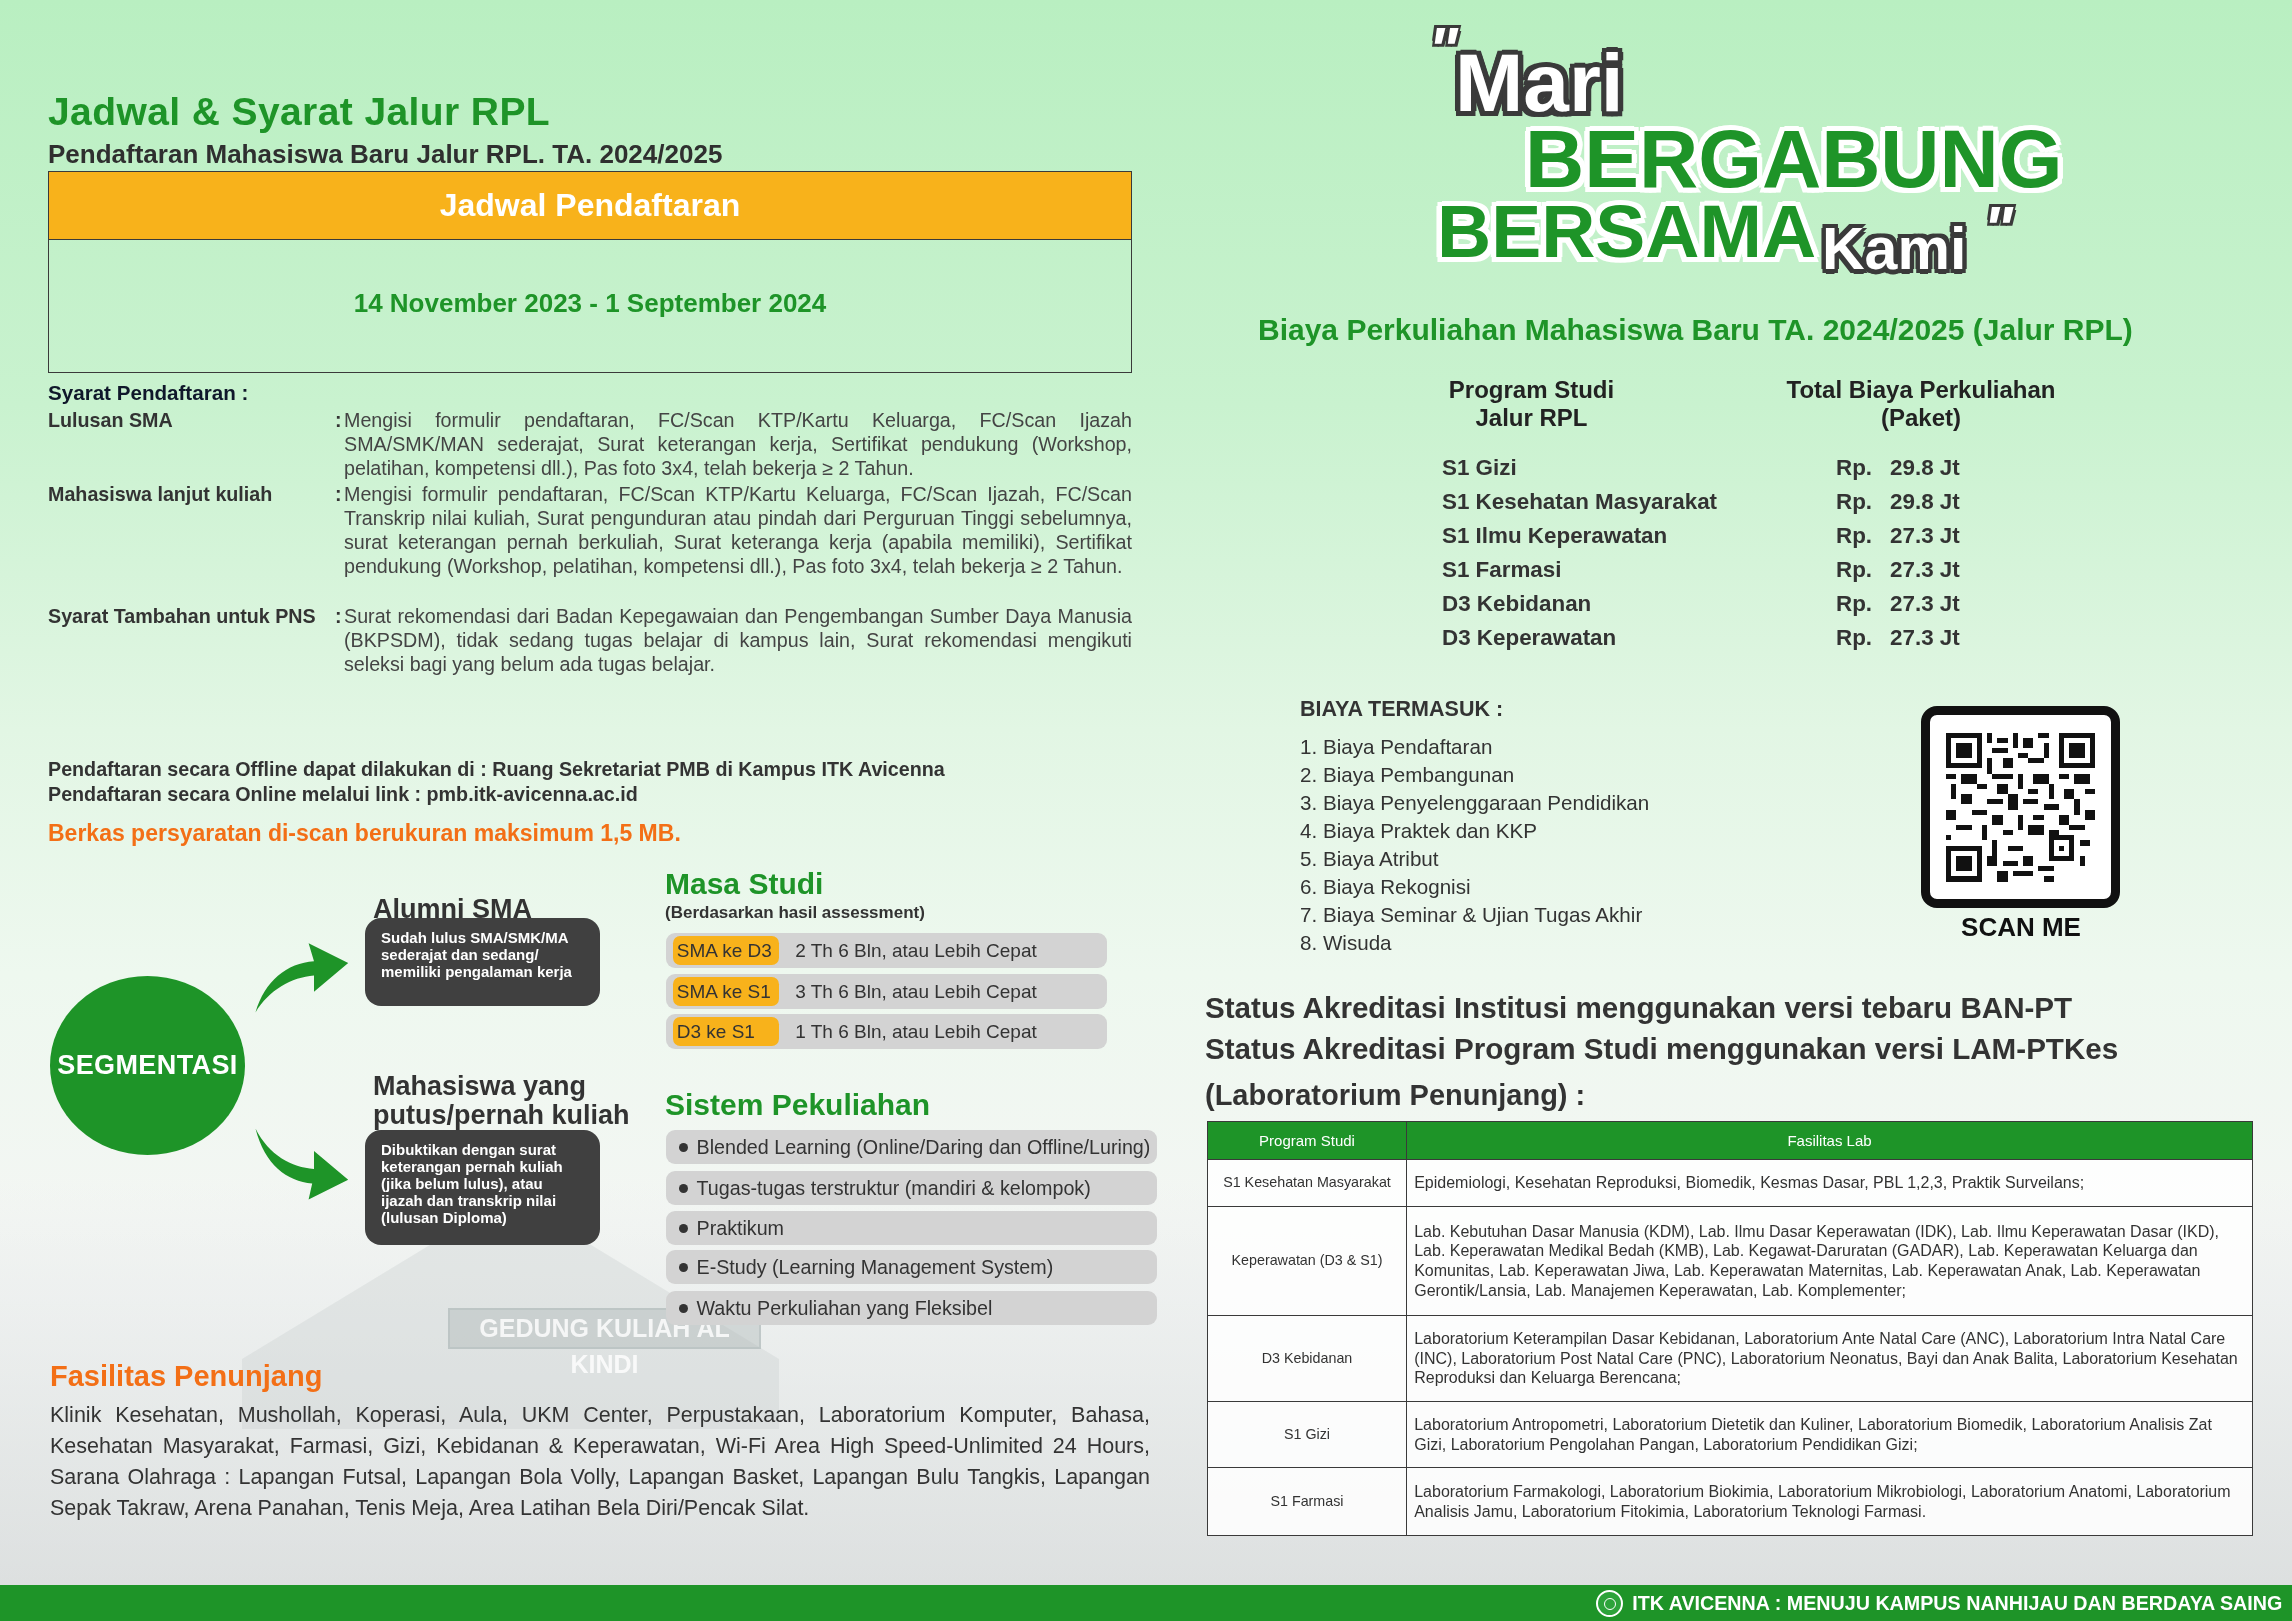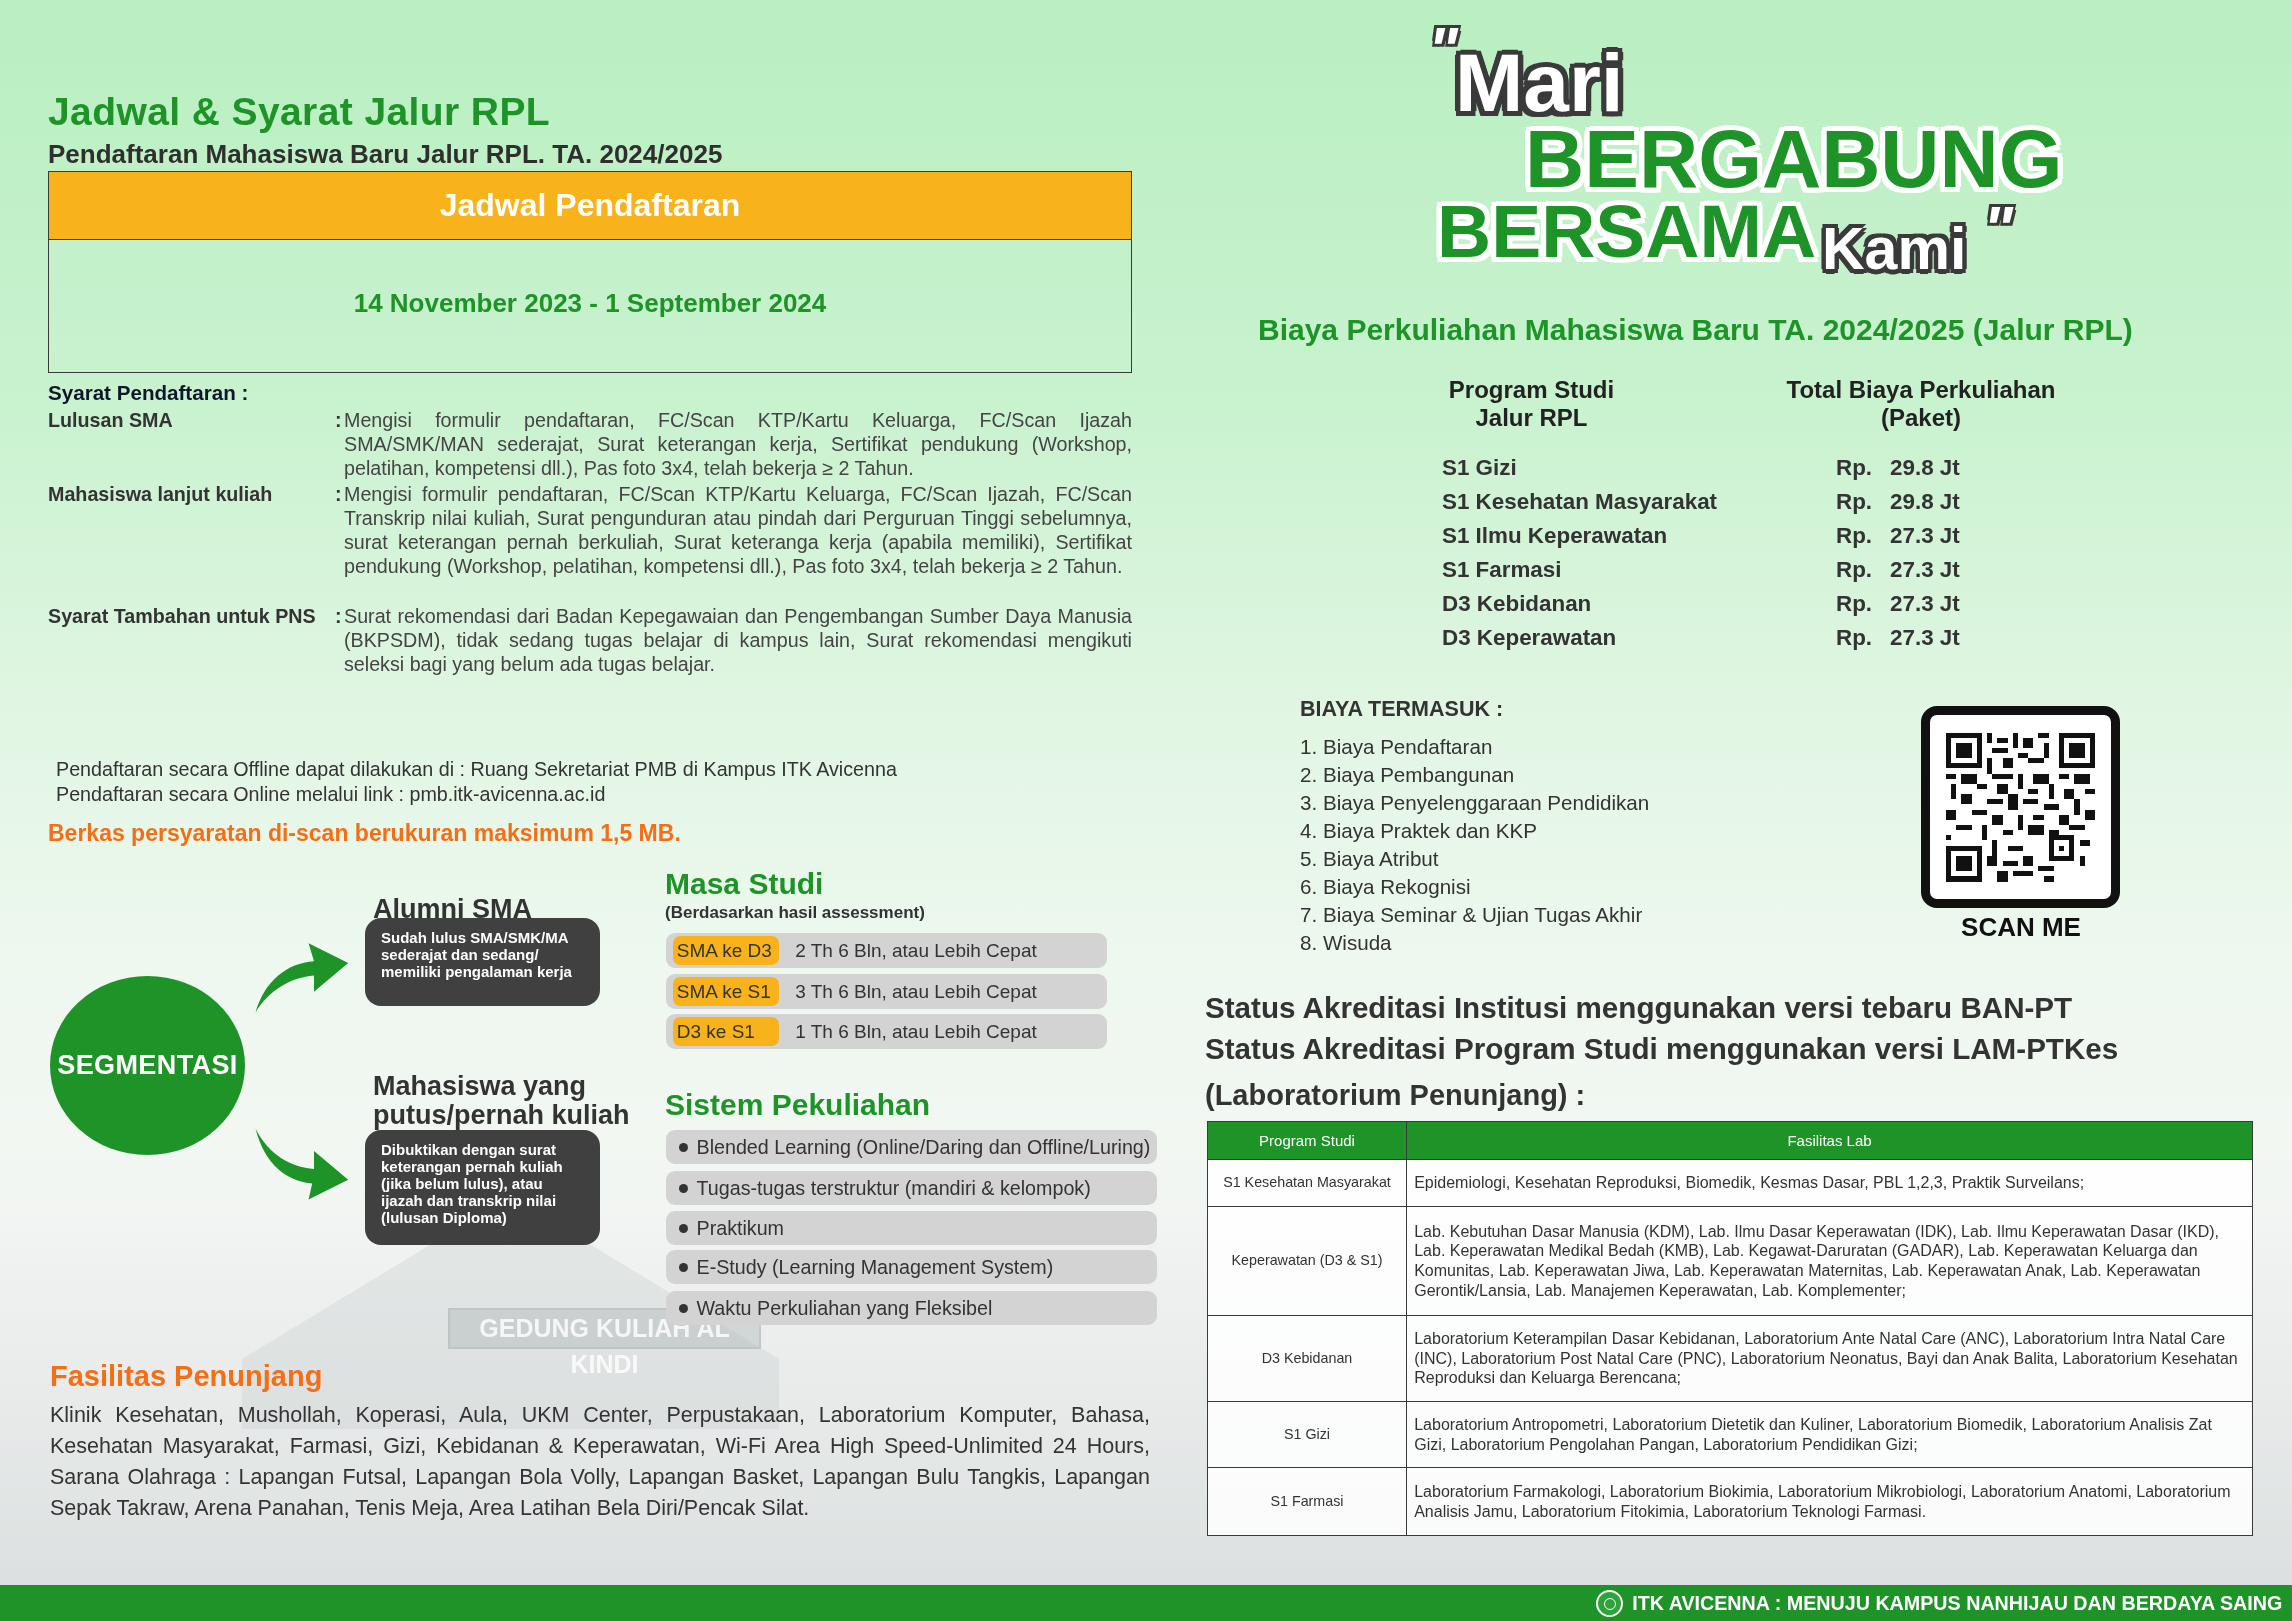--- a/index.html
+++ b/index.html
@@ -39,21 +39,21 @@
   .jadwal-box { left: 48px; top: 171px; width: 1084px; height: 202px; border: 1.8px solid #3a3a3a; }
   .jadwal-head { height: 68px; background: #f8b21b; border-bottom: 1.8px solid #3a3a3a; color: #fff; font-size: 32px; font-weight: bold; text-align: center; line-height: 66px; }
   .jadwal-date { text-align: center; color: #1e9428; font-size: 26px; font-weight: bold; margin-top: 48px; }
 
   .syarat-title { left: 48px; top: 381px; font-size: 20.6px; font-weight: bold; color: #0f172a; }
   .syarat-row { left: 48px; width: 1084px; display: flex; font-size: 19.7px; line-height: 24px; }
   .syarat-label { width: 287px; font-weight: bold; color: #333; flex-shrink: 0; }
   .syarat-colon { width: 9px; font-weight: bold; flex-shrink: 0; }
   .syarat-text { flex: 1; text-align: justify; color: #444; }
 
-  .offline { left: 56px; top: 757px; font-size: 19.7px; font-weight: normal; color: #333; line-height: 25px; }
+  .offline { left: 48px; top: 757px; font-size: 19.7px; font-weight: bold; color: #333; line-height: 25px; }
   .berkas { left: 48px; top: 820px; font-size: 23px; font-weight: bold; color: #f36f16; }
 
   
   .seg-circle { left: 50px; top: 976px; width: 195px; height: 179px; border-radius: 50%; background: #1e9428; color: #fff; font-weight: bold; font-size: 27px; display: flex; align-items: center; justify-content: center; letter-spacing: 0.4px; }
   .arrow { z-index: 2; }
   .seg-h { font-size: 27px; font-weight: bold; color: #333; line-height: 29px; margin-top: 8px; }
   .seg-box { background: #404040; color: #fff; border-radius: 16px; font-size: 15px; font-weight: bold; padding: 10.7px 16px; line-height: 17px; }
 
   
   .ms-title { left: 665px; top: 867px; font-size: 30px; font-weight: bold; color: #1e9428; }

